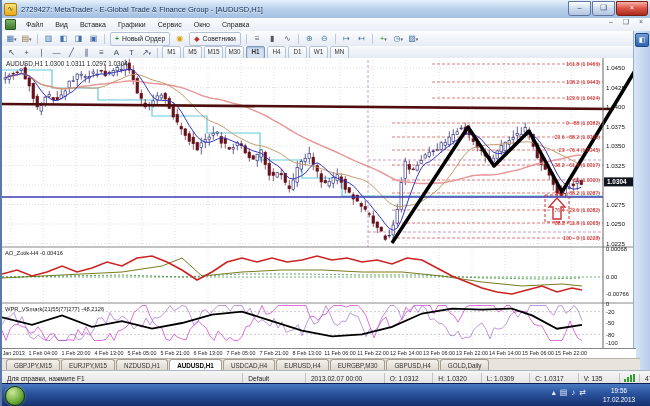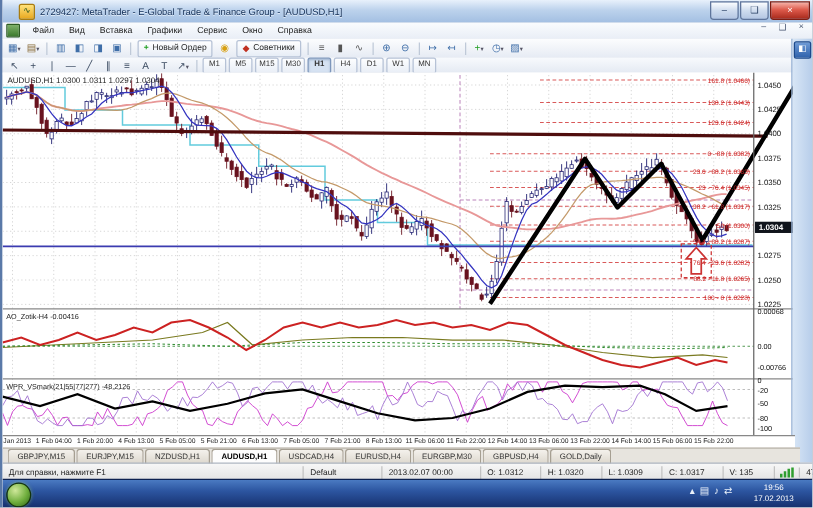--- a/index.html
+++ b/index.html
@@ -2,21 +2,21 @@
 <html><head>
 <meta charset="utf-8">
 <style>
   html,body{margin:0;padding:0;background:#9aa7b8;}
   .screen{position:relative;width:650px;height:406px;overflow:hidden;
     font-family:"Liberation Sans",sans-serif;background:#fff;
     border-left:2px solid #5a79a8;box-sizing:border-box;}
   
   .titlebar{position:absolute;top:0;left:0;right:0;height:18px;
     background:linear-gradient(#e8f1fb,#bcd2ec 45%,#a3bfe2);
-    border-bottom:1px solid #7f9cc4;display:flex;align-items:center;padding-left:13px;}
+    border-bottom:1px solid #7f9cc4;display:flex;align-items:center;padding-left:2px;}
   .app-icon{width:11px;height:11px;border-radius:2px;background:linear-gradient(#ffe27a,#e8a81f);
     border:1px solid #a97c10;font-size:7px;line-height:10px;text-align:center;color:#184a18;}
   .title-text{font-size:7.5px;color:#132f57;margin-left:4px;text-shadow:0 1px 0 #ffffffaa;white-space:nowrap;}
   .win-buttons{position:absolute;right:2px;top:1px;display:flex;gap:1px;}
   .win-btn{width:21px;height:13px;border:1px solid #5f749a;border-radius:0 0 3px 3px;
     background:linear-gradient(#fdfeff,#cfdcee 50%,#b4c6e2);font-size:7.5px;line-height:11px;
     text-align:center;color:#223a5e;}
   .win-btn.close{width:30px;background:linear-gradient(#f6b2a8,#dd5a4b 45%,#a82a1c);color:#fff;border-color:#7e1d12;}
   
   .menubar{position:absolute;top:18px;left:0;right:0;height:13px;

